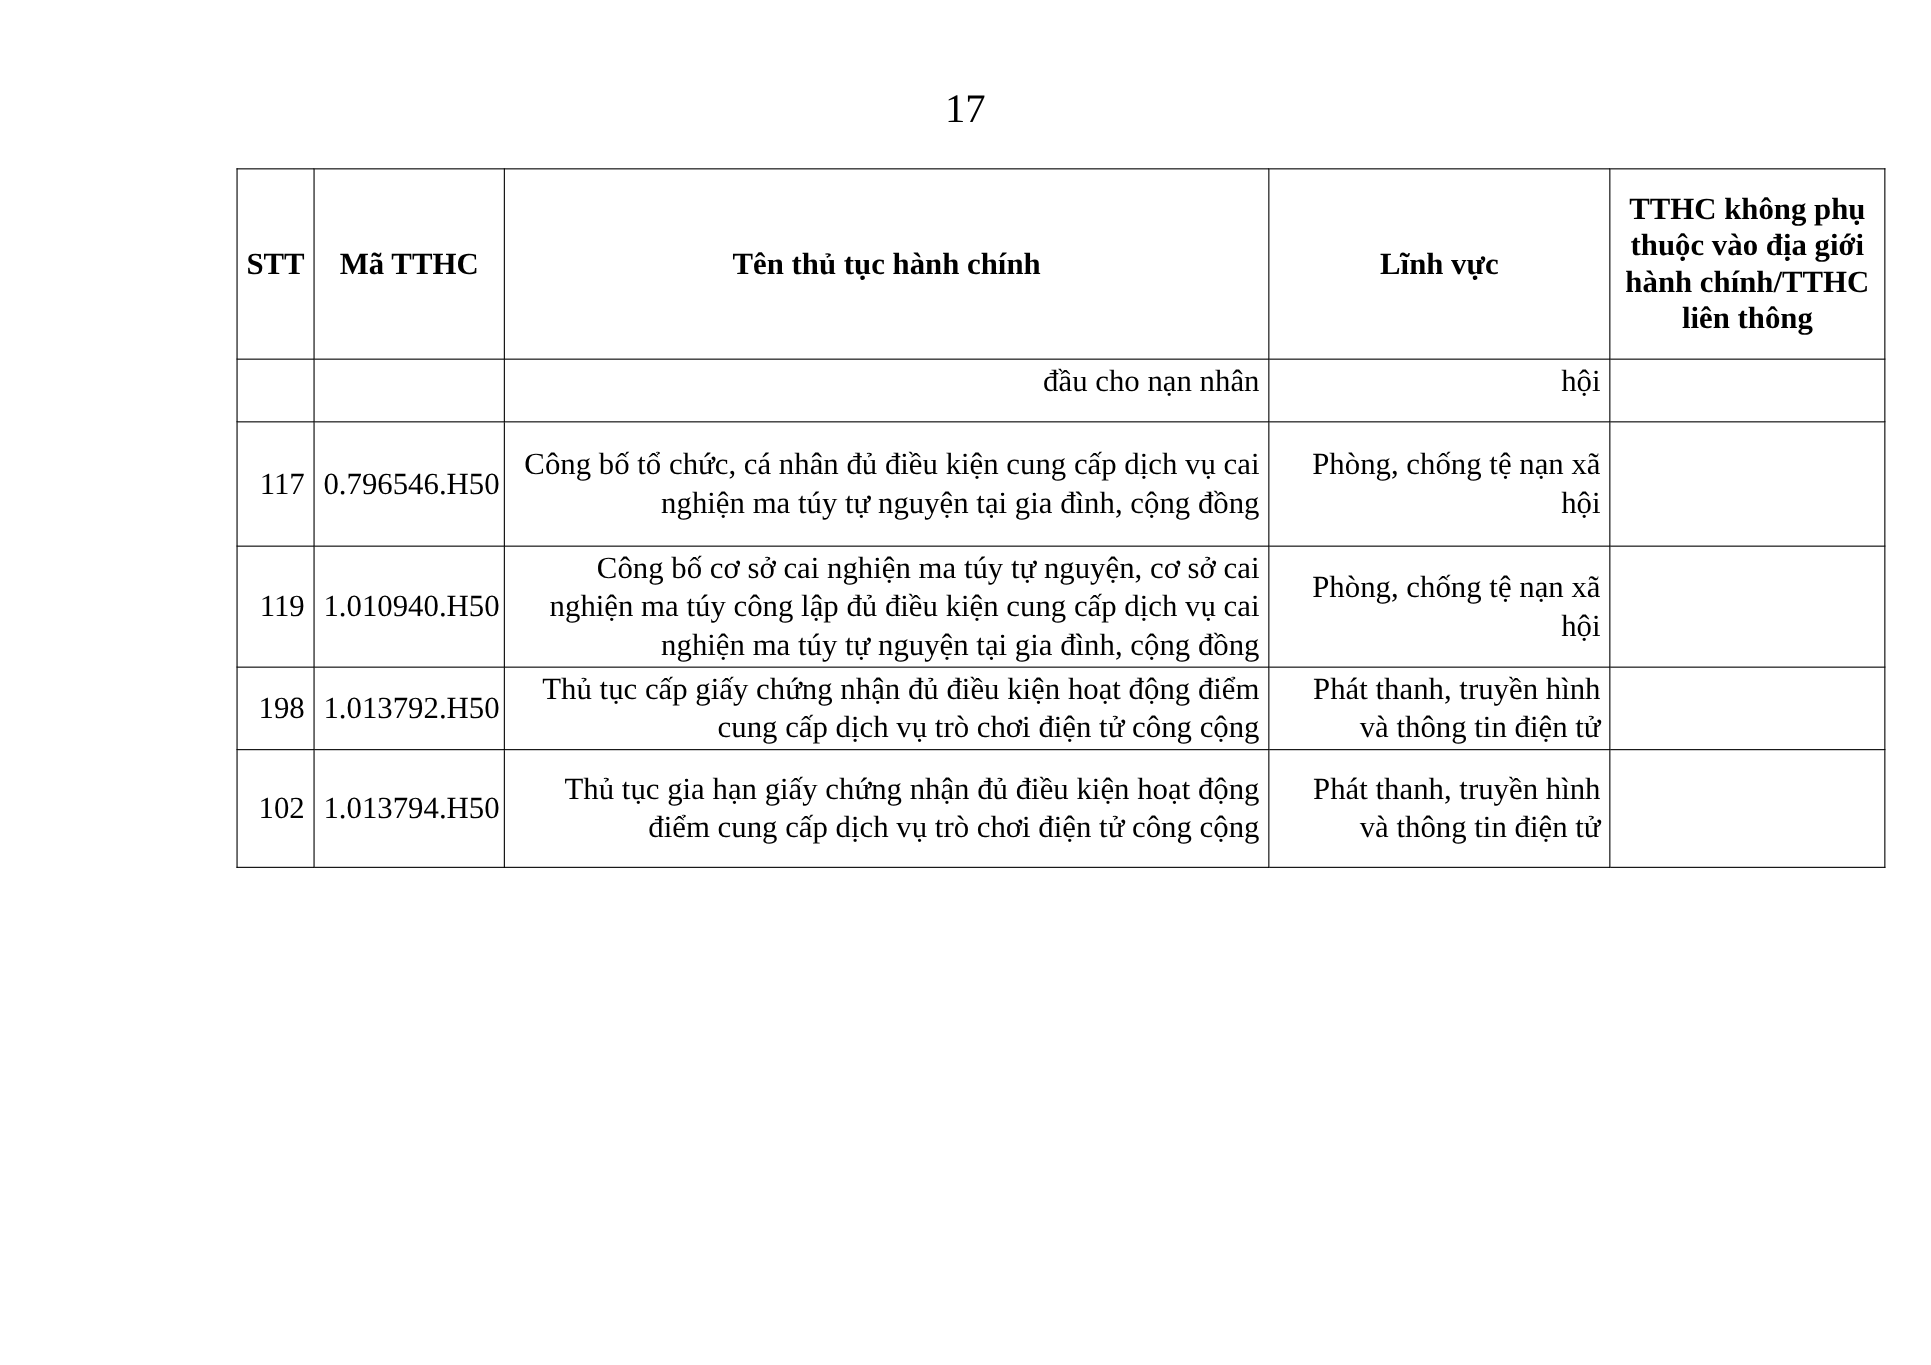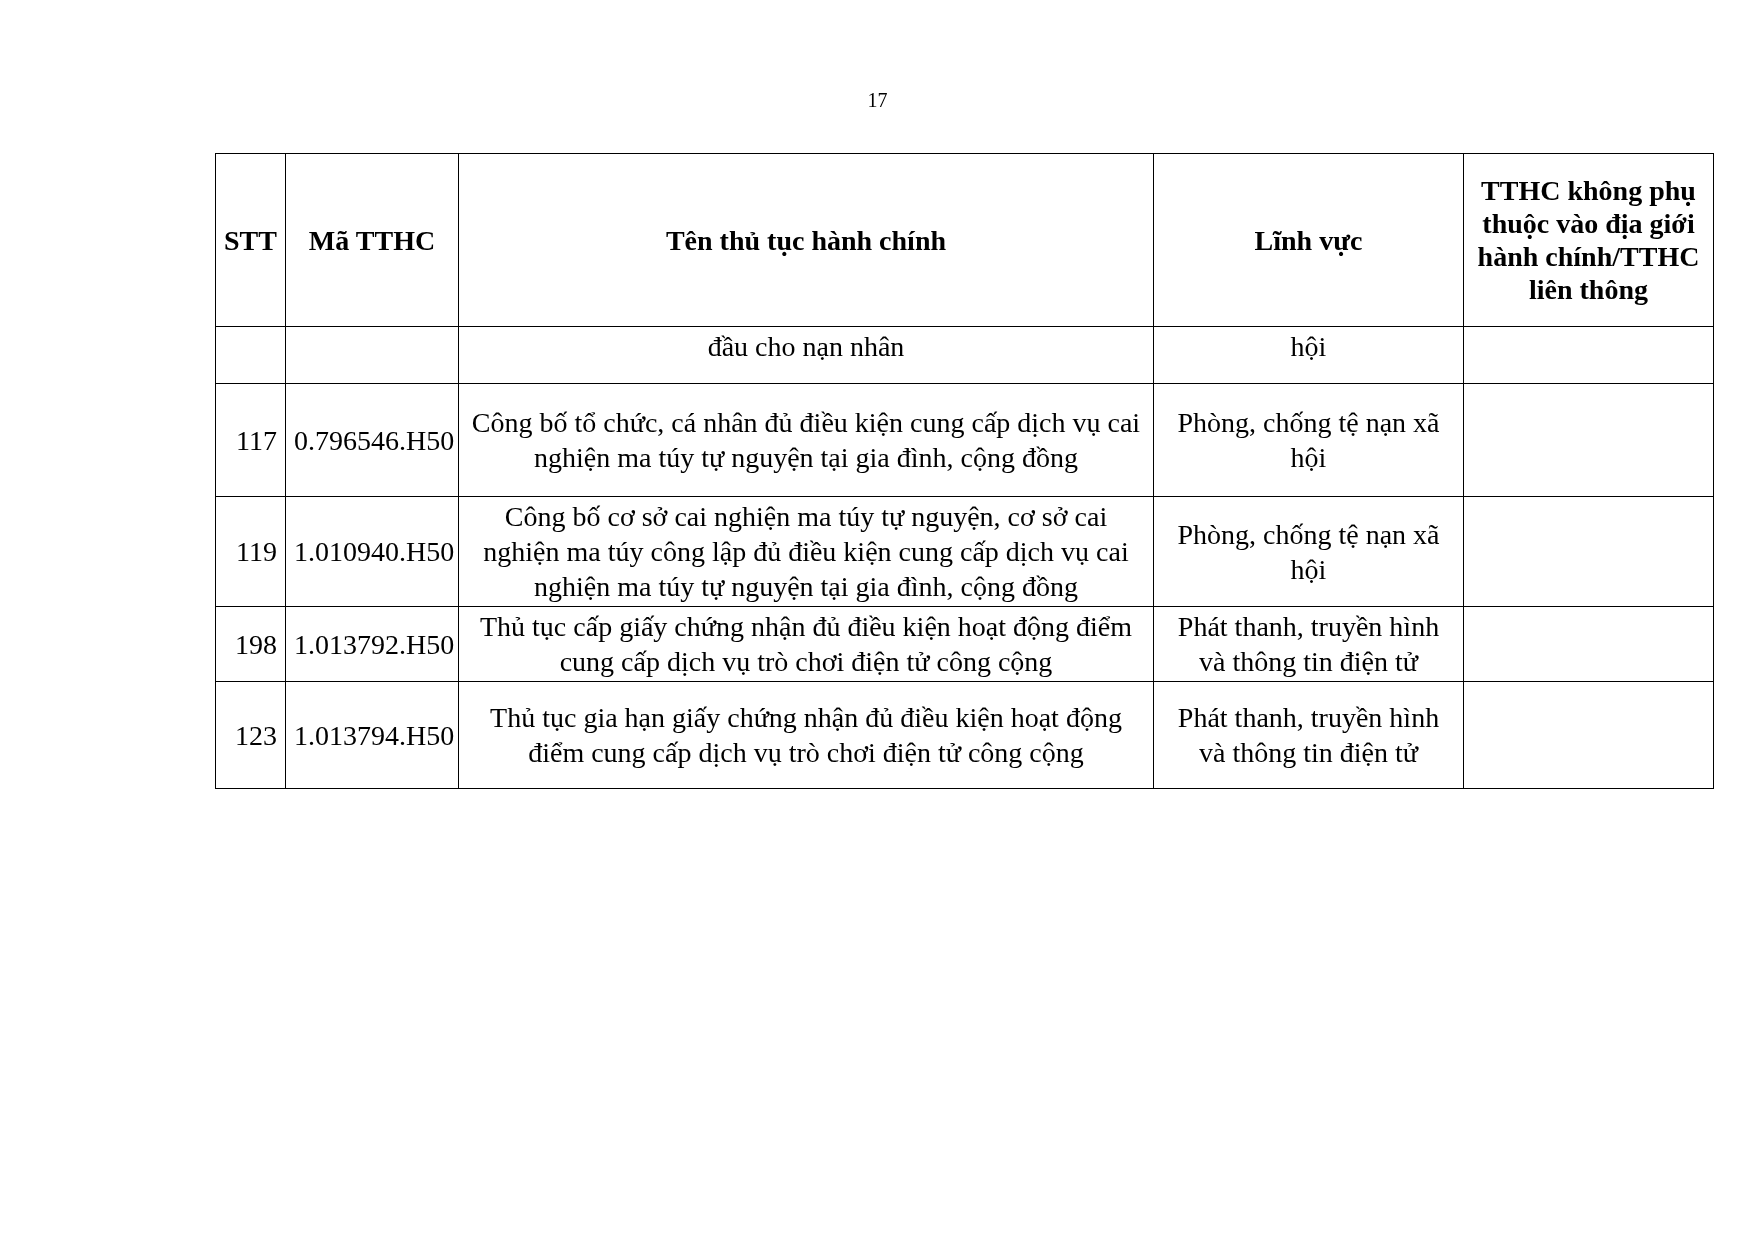--- a/index.html
+++ b/index.html
@@ -13,21 +13,21 @@
     position: relative;
     font-family: "Liberation Serif", "DejaVu Serif", serif;
     color: #000000;
   }
   .page-number {
     position: absolute;
     top: 84px;
     left: 0;
     width: 100%;
     text-align: center;
-    font-size: 20px;
+    font-size: 37px;
     line-height: 32px;
   }
   table.doc-table {
     position: absolute;
     top: 153px;
     left: 215px;
     width: 1498px;
     border-collapse: collapse;
     table-layout: fixed;
     font-size: 28px;
@@ -50,21 +50,21 @@
     font-weight: bold;
     height: 168px;
     line-height: 33px;
     padding: 2px 6px;
   }
   td.cell-stt, td.cell-ma {
     text-align: right;
     padding: 2px 2px;
   }
   td.cell-ten, td.cell-lv {
-    text-align: center;
+    text-align: right;
   }
   td.cell-tthc { text-align: center; }
 
   
   tbody tr.r0 td { height: 52px; vertical-align: top; }
   tbody tr.r1 td { height: 108px; }
   tbody tr.r2 td { height: 70px; }
   tbody tr.r3 td { height: 104px; }
   tbody tr.r4 td { height: 70px; }
   tbody tr.r5 td { height: 70px; }
@@ -117,20 +117,20 @@
       <td class="cell-tthc"></td>
     </tr>
     <tr class="r5">
       <td class="cell-stt">198</td>
       <td class="cell-ma">1.013792.H50</td>
       <td class="cell-ten">Thủ tục cấp giấy chứng nhận đủ điều kiện hoạt động điểm cung cấp dịch vụ trò chơi điện tử công cộng</td>
       <td class="cell-lv">Phát thanh, truyền hình và thông tin điện tử</td>
       <td class="cell-tthc"></td>
     </tr>
     <tr class="r7">
-      <td class="cell-stt">123</td>
+      <td class="cell-stt">102</td>
       <td class="cell-ma">1.013794.H50</td>
       <td class="cell-ten">Thủ tục gia hạn giấy chứng nhận đủ điều kiện hoạt động điểm cung cấp dịch vụ trò chơi điện tử công cộng</td>
       <td class="cell-lv">Phát thanh, truyền hình và thông tin điện tử</td>
       <td class="cell-tthc"></td>
     </tr>
   </tbody>
 </table>
 
 </body></html>

